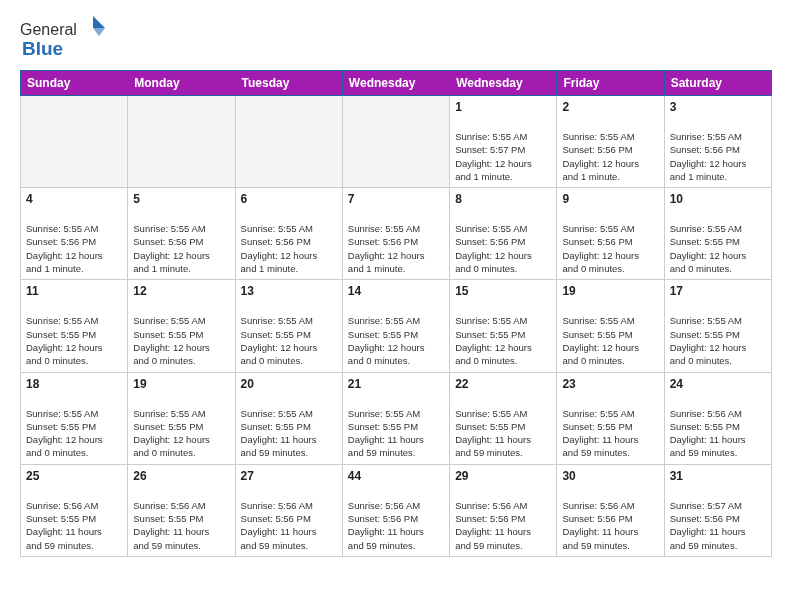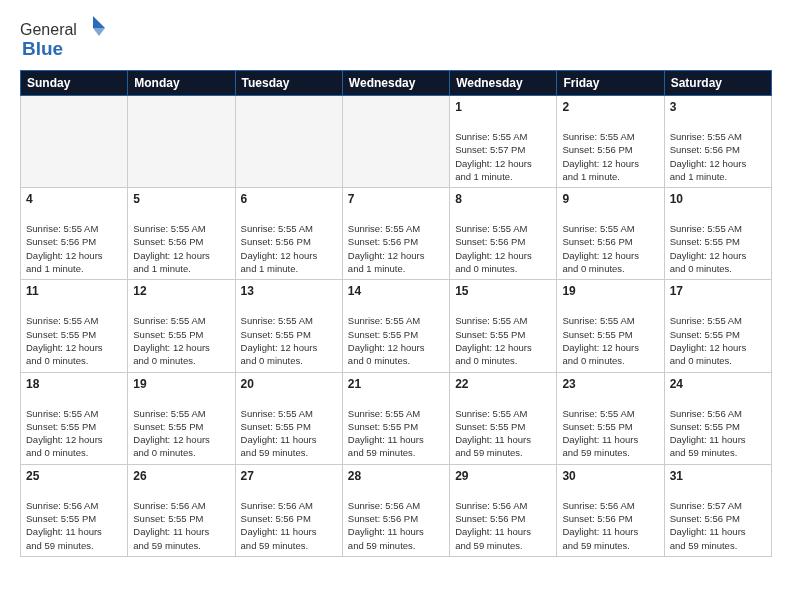--- a/index.html
+++ b/index.html
@@ -48,21 +48,21 @@
       font-size: 14px;
       color: #555;
       margin-top: 2px;
     }
     .calendar {
       width: 100%;
       border-collapse: collapse;
       border: 1px solid #bbb;
     }
     .calendar th {
-      background: #0f172a;
+      background: #a21caf;
       color: #fff;
       font-size: 12px;
       font-weight: bold;
       text-align: left;
       padding: 5px 6px;
       border: 1px solid #2060a0;
     }
     .calendar td {
       vertical-align: top;
       border: 1px solid #ccc;
@@ -240,21 +240,21 @@
           </td>
           <td>
             <div class="day-number">26</div>
             <div class="day-info">Sunrise: 5:56 AM<br>Sunset: 5:55 PM<br>Daylight: 11 hours<br>and 59 minutes.</div>
           </td>
           <td>
             <div class="day-number">27</div>
             <div class="day-info">Sunrise: 5:56 AM<br>Sunset: 5:56 PM<br>Daylight: 11 hours<br>and 59 minutes.</div>
           </td>
           <td>
-            <div class="day-number">28</div>
+            <div class="day-number">44</div>
             <div class="day-info">Sunrise: 5:56 AM<br>Sunset: 5:56 PM<br>Daylight: 11 hours<br>and 59 minutes.</div>
           </td>
           <td>
             <div class="day-number">29</div>
             <div class="day-info">Sunrise: 5:56 AM<br>Sunset: 5:56 PM<br>Daylight: 11 hours<br>and 59 minutes.</div>
           </td>
           <td>
             <div class="day-number">30</div>
             <div class="day-info">Sunrise: 5:56 AM<br>Sunset: 5:56 PM<br>Daylight: 11 hours<br>and 59 minutes.</div>
           </td>

